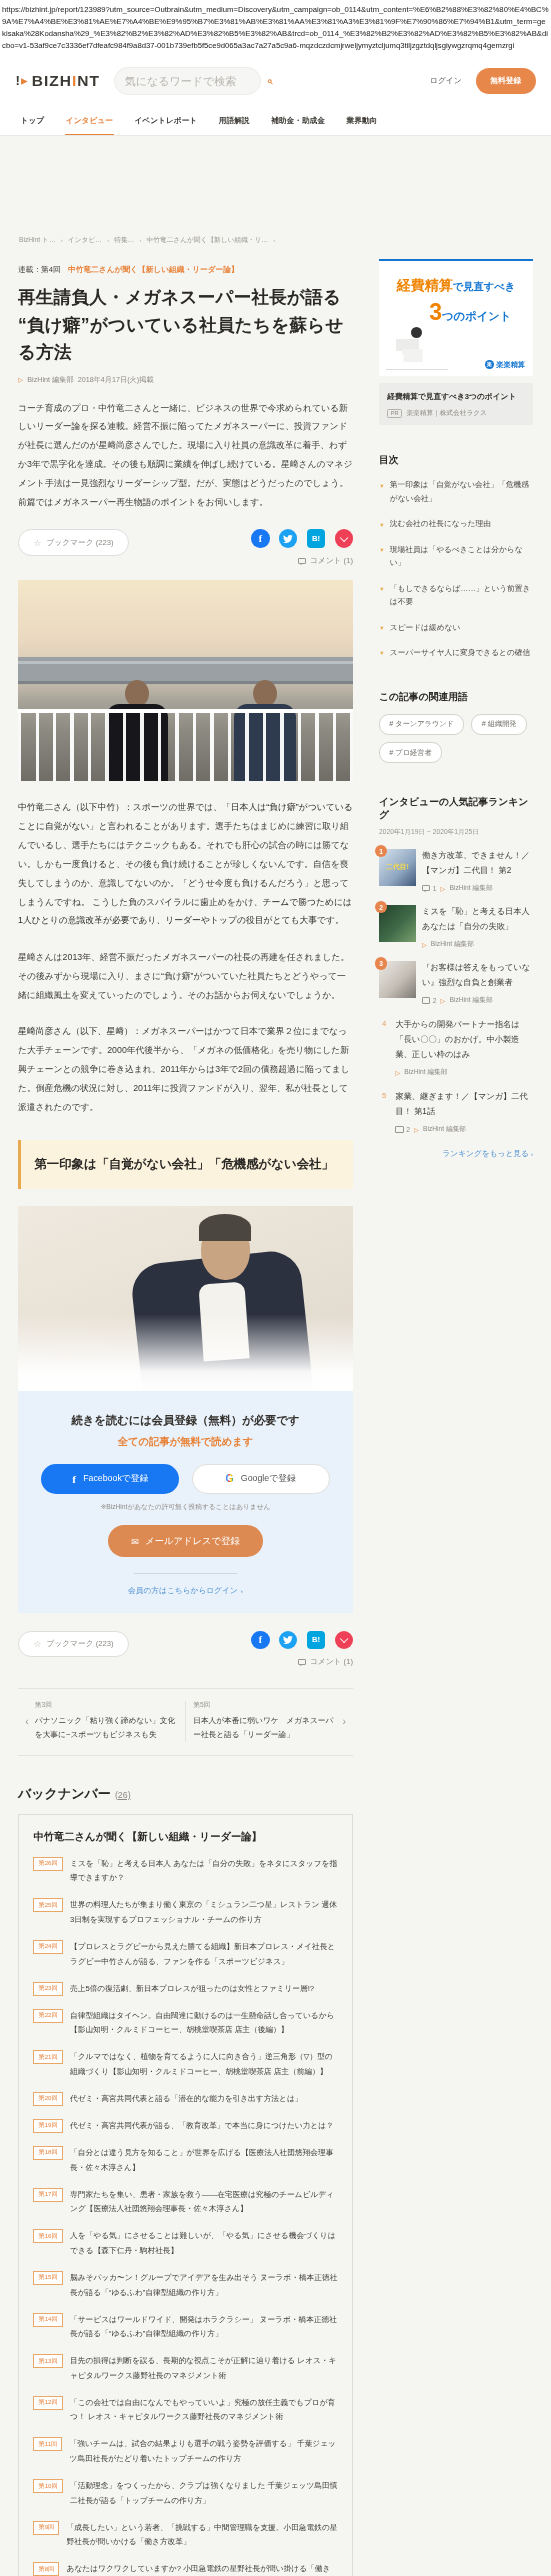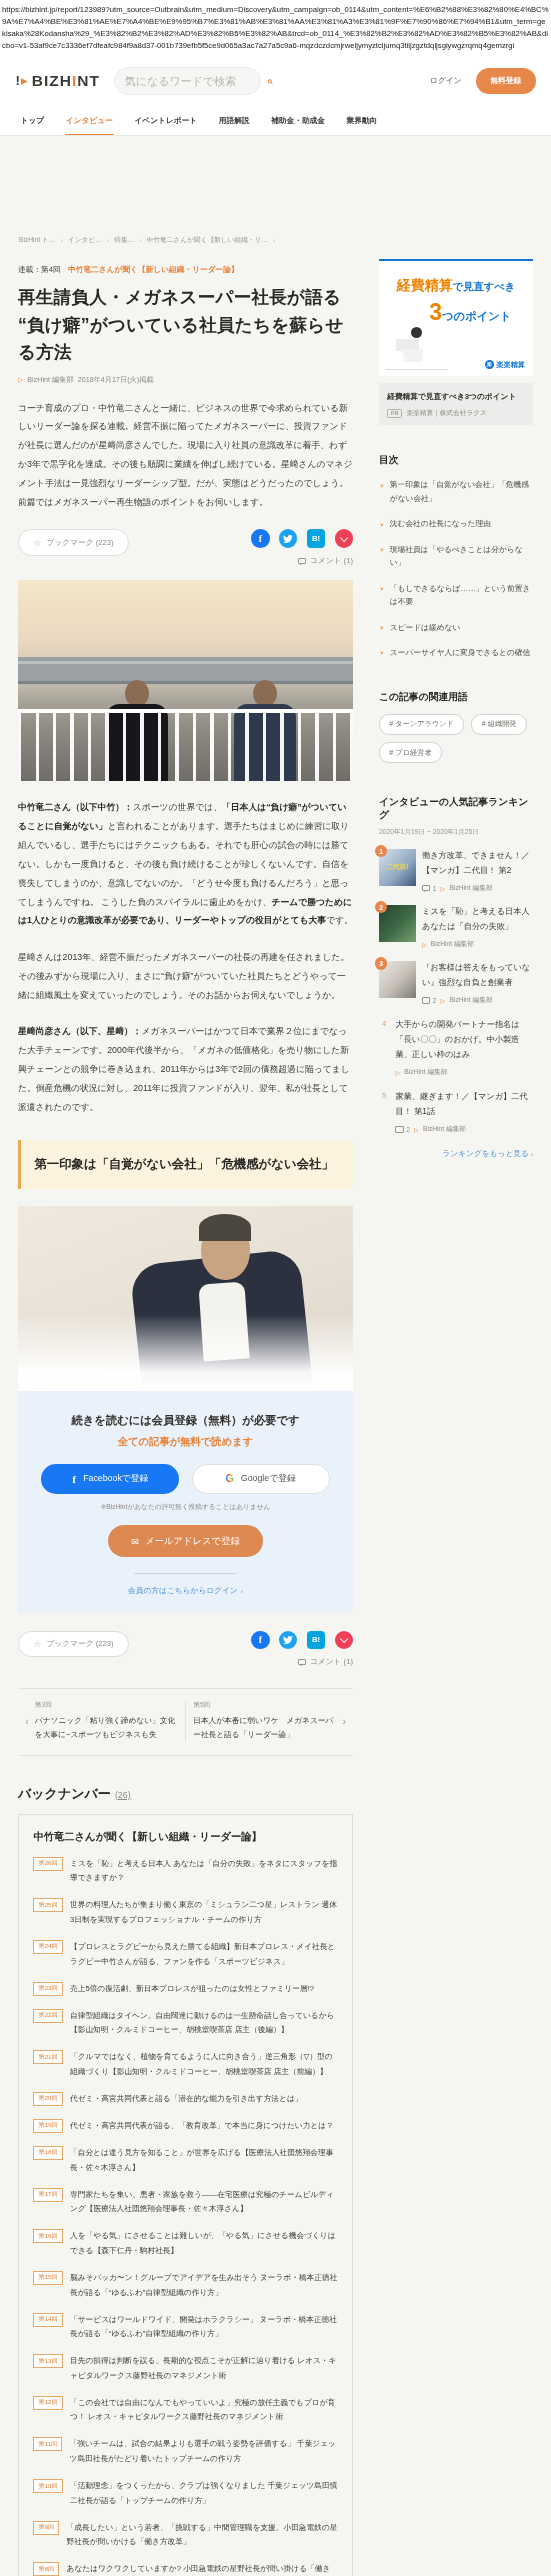--- a/index.html
+++ b/index.html
@@ -90,21 +90,21 @@
   .portrait-photo { width:335px; height:185px; margin-top:17.5px; position:relative; overflow:hidden;
     background:linear-gradient(160deg,#efe9df 0%,#e7e0d4 55%,#ddd5c8 100%); }
   .portrait-photo .suit { position:absolute; right:46px; bottom:-20.6px; width:170px; height:155px; border-radius:31px 31px 0 0; background:#2c3140; transform:rotate(-6deg); }
   .portrait-photo .shirt { position:absolute; right:106px; bottom:31px; width:46px; height:77px; background:#f4f2ec; border-radius:10.3px 10.3px 0 0; transform:rotate(-4deg); }
   .portrait-photo .headp { position:absolute; right:103px; top:14.4px; width:49px; height:59px; border-radius:48%; background:#c9a482; }
   .portrait-photo .hair { position:absolute; right:102px; top:7.2px; width:52px; height:27px; border-radius:50% 50% 0 0; background:#4c4640; }
   .portrait-photo .fade { position:absolute; left:0; right:0; bottom:0; height:77px; background:linear-gradient(180deg,rgba(255,255,255,0),rgba(255,255,255,.96) 75%,#fff); }
 
   
   .para { font-size:8.8px; line-height:2.15; color:#3b3935; margin-top:17.5px; }
-  .para .b { font-weight:bold; color:#2b2926;margin-top:35px; }
+  .para .b { font-weight:normal; color:#2b2926;margin-top:35px; }
   .section-h2 { margin-top:23px; background:#fcf3de; border-left:3.1px solid #e9a94f; padding:14.4px 13.4px;
     font-size:12.4px; font-weight:bold; line-height:1.65; color:#2b2926; }
 
   
   .cta-box { background:#e9f1fa; padding:21.6px 20.6px 17.5px; text-align:center; }
   .cta-title { font-size:11.3px; font-weight:bold; color:#33302c; }
   .cta-sub { font-size:10.3px; font-weight:bold; color:#e8833a; margin-top:7.2px; }
   .cta-btn-row { display:flex; gap:12.4px; justify-content:center; margin-top:14.4px; }
   .cta-fb, .cta-gg { display:flex; align-items:center; justify-content:center; gap:7.2px; width:138px; height:30px;
     border-radius:15px; font-size:8.8px; cursor:pointer; font-family:inherit; }

